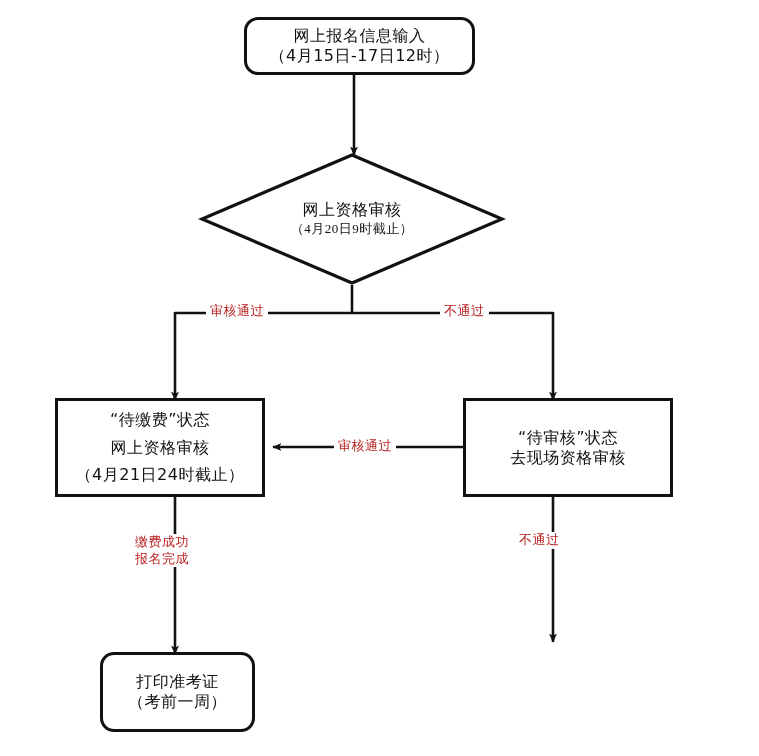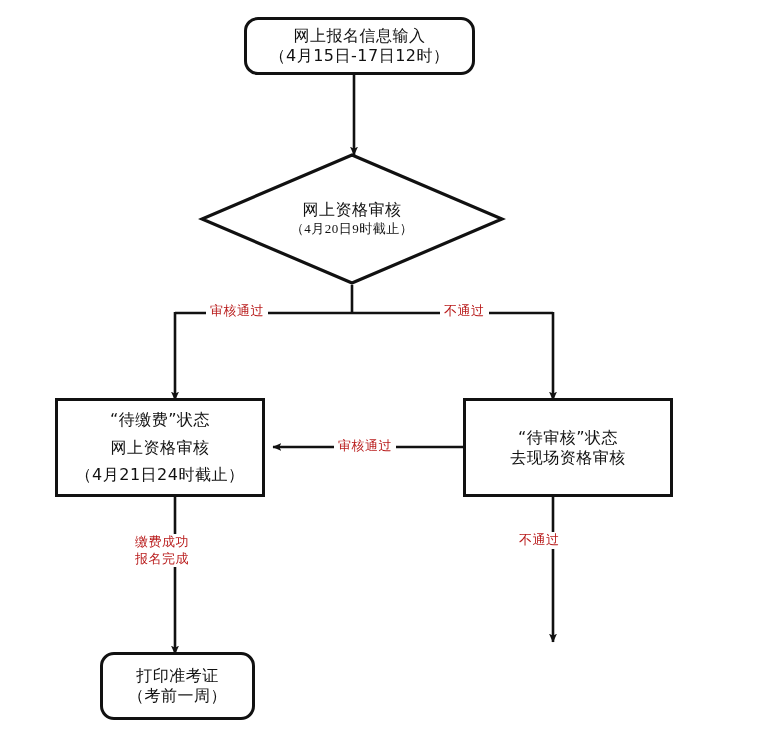--- a/index.html
+++ b/index.html
@@ -137,21 +137,21 @@
     <span class="line">“待缴费”状态</span>
     <span class="line">网上资格审核</span>
     <span class="line">（4月21日24时截止）</span>
   </div>
 
   <div class="node" style="left:463px; top:398px; width:210px; height:99px;">
     <span class="line">“待审核”状态</span>
     <span class="line">去现场资格审核</span>
   </div>
 
-  <div class="node rounded" style="left:100px; top:652px; width:155px; height:68px;">
+  <div class="node rounded" style="left:100px; top:652px; width:155px; height:80px;">
     <span class="line">打印准考证</span>
     <span class="line">（考前一周）</span>
   </div>
 
 
   <div class="edge-label" style="left:206px; top:303px;">审核通过</div>
 
   <div class="edge-label" style="left:440px; top:303px;">不通过</div>
 
   <div class="edge-label" style="left:334px; top:438px;">审核通过</div>

